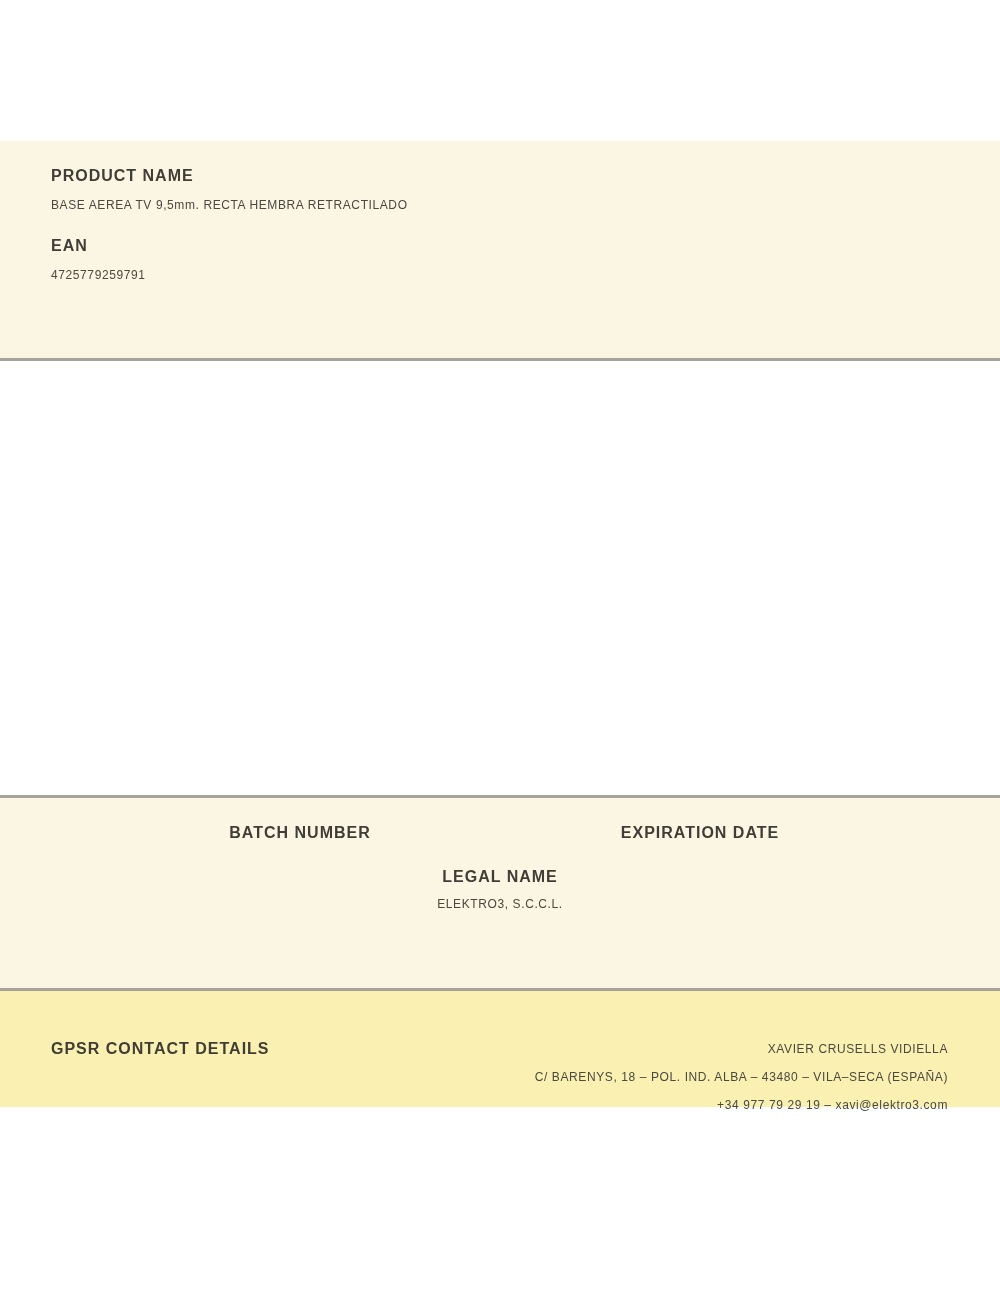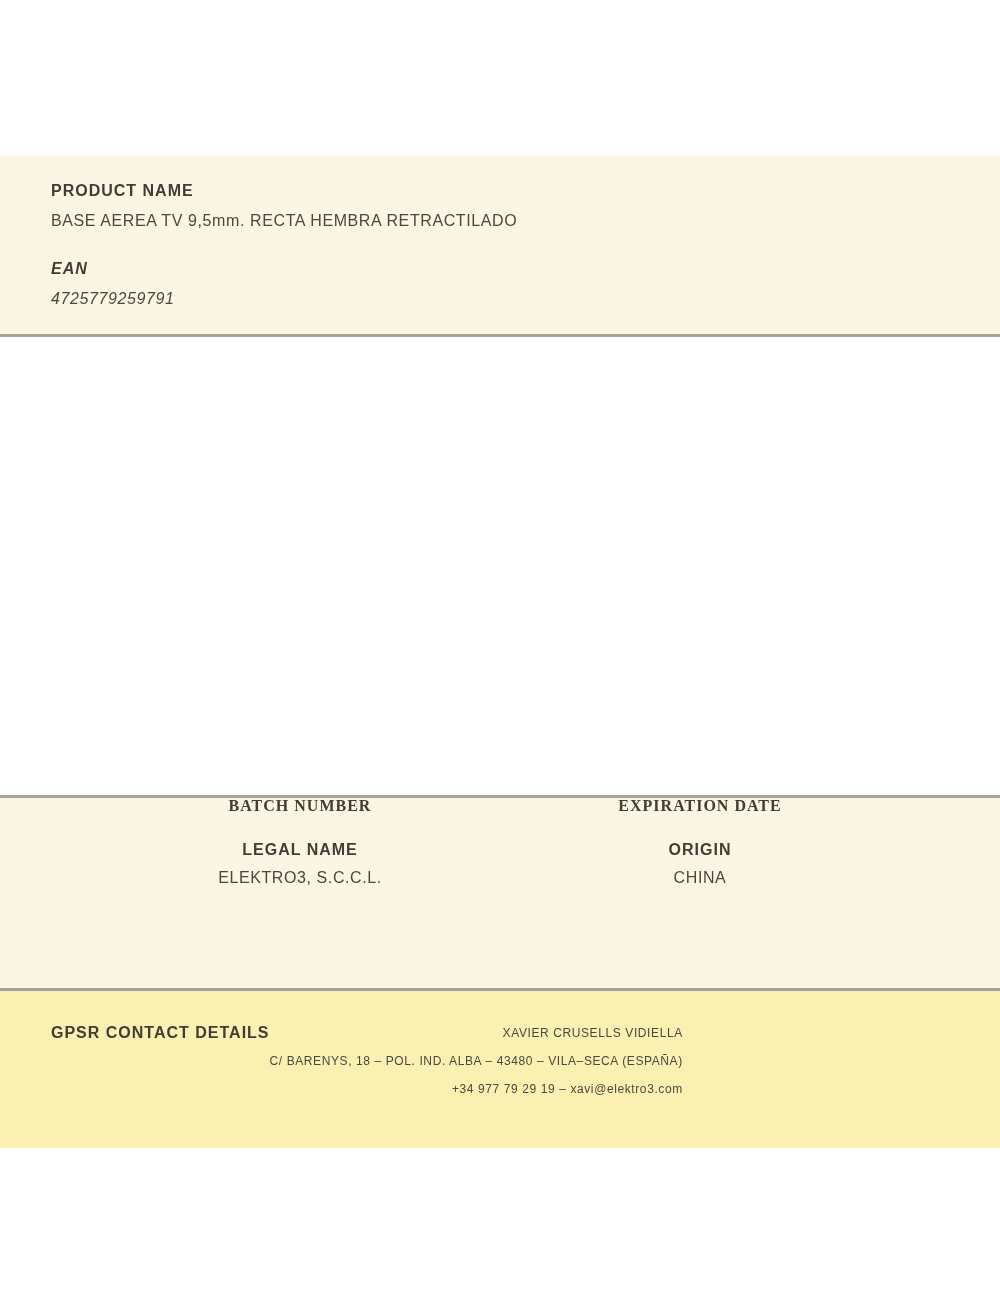--- a/index.html
+++ b/index.html
@@ -17,61 +17,61 @@
     position:relative;
     font-family:"Liberation Sans", sans-serif;
     color:var(--text);
     overflow:hidden;
   }
   .panel{
     position:absolute;left:0;right:0;
     background:var(--cream);
   }
   .panel-product{
-    top:156px;height:181px;
+    top:141px;height:220px;
     border-bottom:3px solid var(--divider);
     padding:27px 40px 0 51px;
   }
   .label{
     font-weight:bold;
     font-size:16px;
     line-height:16px;
     letter-spacing:1px;
     color:var(--label);
   }
   .value{
-    font-size:16px;
+    font-size:12px;
     line-height:17px;
     letter-spacing:0.6px;
     color:var(--text);
   }
   .panel-product .value{margin-top:13px;}
-  .panel-product .field-ean{margin-top:32px;font-style:italic;}
+  .panel-product .field-ean{margin-top:24px;}
   .panel-batch{
     top:795px;height:196px;
     border-top:3px solid var(--divider);
     border-bottom:3px solid var(--divider);
   }
   .batch-grid{
     display:flex;
     margin:0 100px;
   }
   .batch-grid .col{
     flex:1;
     text-align:center;
   }
-  .batch-grid.row-1{font-family:Liberation Serif, serif;}
+  .batch-grid.row-1{padding-top:27px;}
   .batch-grid.row-2{}
   .batch-grid .value{margin-top:11px;min-height:17px;}
   .panel-gpsr{
-    top:991px;height:157px;
+    top:991px;height:116px;
     background:var(--yellow);
-    padding:28px 52px 0 51px;
+    padding:44px 52px 0 51px;
     display:flex;
-    justify-content:flex-start;
+    justify-content:space-between;
     align-items:flex-start;
   }
   .gpsr-title{
     font-weight:bold;
     font-size:16px;
     line-height:28px;
     letter-spacing:1px;
     color:var(--label);
     white-space:nowrap;
   }
@@ -108,24 +108,20 @@
       <div class="col">
         <div class="label">EXPIRATION DATE</div>
         <div class="value"></div>
       </div>
     </div>
     <div class="batch-grid row-2">
       <div class="col">
         <div class="label">LEGAL NAME</div>
         <div class="value">ELEKTRO3, S.C.C.L.</div>
       </div>
-      <div class="col">
-        <div class="label">ORIGIN</div>
-        <div class="value">CHINA</div>
-      </div>
     </div>
   </section>
 
   <section class="panel panel-gpsr">
     <div class="gpsr-title">GPSR CONTACT DETAILS</div>
     <div class="gpsr-contact">
       <div>XAVIER CRUSELLS VIDIELLA</div>
       <div>C/ BARENYS, 18 – POL. IND. ALBA – 43480 – VILA–SECA (ESPAÑA)</div>
       <div>+34 977 79 29 19 – xavi@elektro3.com</div>
     </div>

